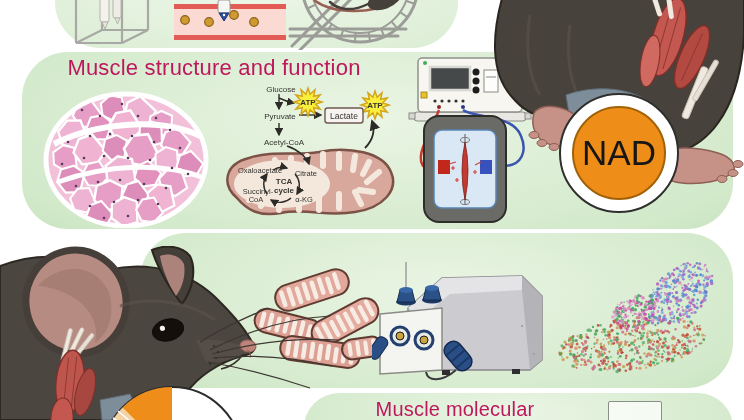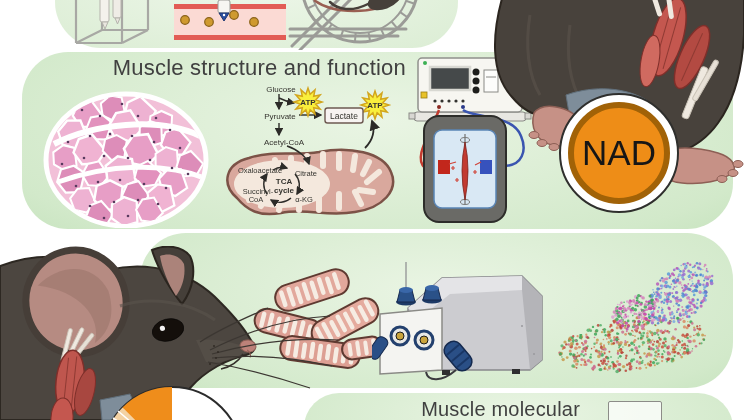--- a/index.html
+++ b/index.html
@@ -7,28 +7,28 @@
          font-family:"Liberation Sans",sans-serif;}
   .panel{position:absolute;border-radius:46px;}
   .p1{left:55px;top:-46px;width:403px;height:94px;
       background:radial-gradient(120% 160% at 50% 30%, #eef7ea 0%, #ddeed6 55%, #bfe0b6 100%);}
   .p2{left:22px;top:52px;width:711px;height:177px;
       background:radial-gradient(110% 150% at 50% 38%, #eaf5e4 0%, #d2e9ca 52%, #a2d199 100%);}
   .p3{left:140px;top:233px;width:593px;height:155px;
       background:radial-gradient(110% 150% at 50% 38%, #eaf5e4 0%, #d2e9ca 52%, #a2d199 100%);}
   .p4{left:304px;top:393px;width:429px;height:70px;border-radius:42px;
       background:radial-gradient(110% 200% at 50% 30%, #eaf5e4 0%, #d2e9ca 52%, #a2d199 100%);}
-  .title{position:absolute;color:#404040;text-align:right;letter-spacing:.2px;line-height:1;}
+  .title{position:absolute;color:#be185d;text-align:center;letter-spacing:.2px;line-height:1;}
   .t-muscle{left:22px;top:57px;width:384px;font-size:22px;}
   .t-mito{left:144px;top:237px;width:424px;font-size:20px;}
   .t-mol{left:330px;top:399px;width:250px;font-size:20px;}
   .abs{position:absolute;}
   .nad-outer{left:559px;top:93px;width:116px;height:116px;border-radius:50%;
              background:#fff;border:2px solid #2f2f2d;display:flex;align-items:center;justify-content:center;}
-  .nad-inner{width:90px;height:90px;border-radius:50%;background:#ee8d17;border:6px solid #a16207;
+  .nad-inner{width:90px;height:90px;border-radius:50%;background:#ee8d17;border:2px solid #a16207;
              display:flex;align-items:center;justify-content:center;}
   .nad-inner span{font-size:35px;color:#161616;}
   .chart-box{left:608px;top:401px;width:52px;height:26px;border:1.5px solid #8c8c88;
              background:rgba(255,255,255,.7);border-radius:2px;}
   svg{display:block;}
   svg text{font-family:"Liberation Sans",sans-serif;fill:#35342f;}
 </style>
 </head>
 <body>
 

